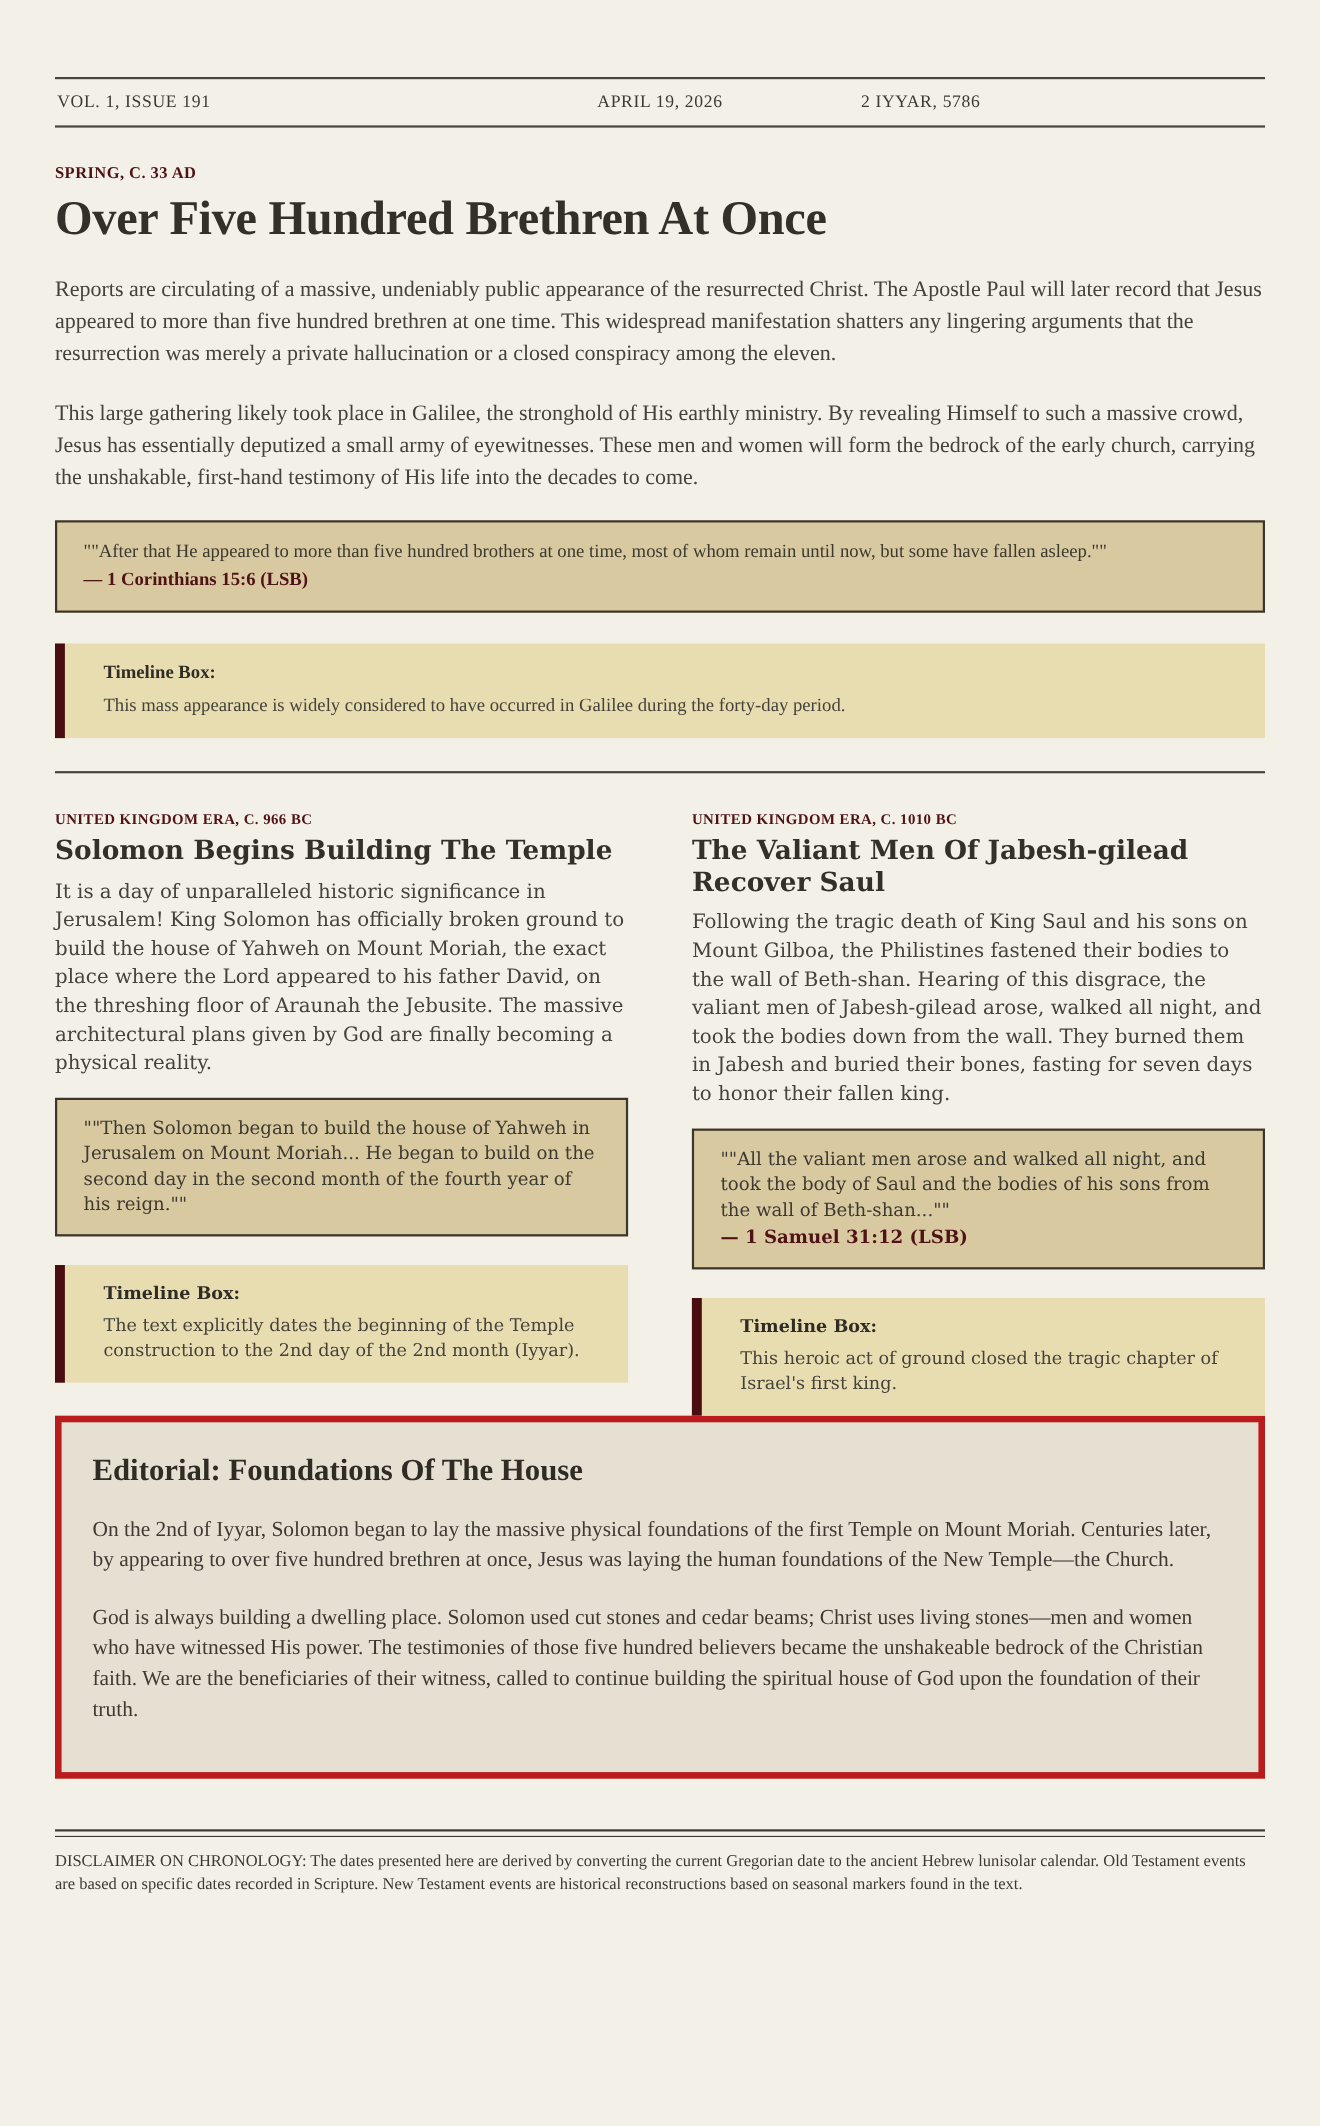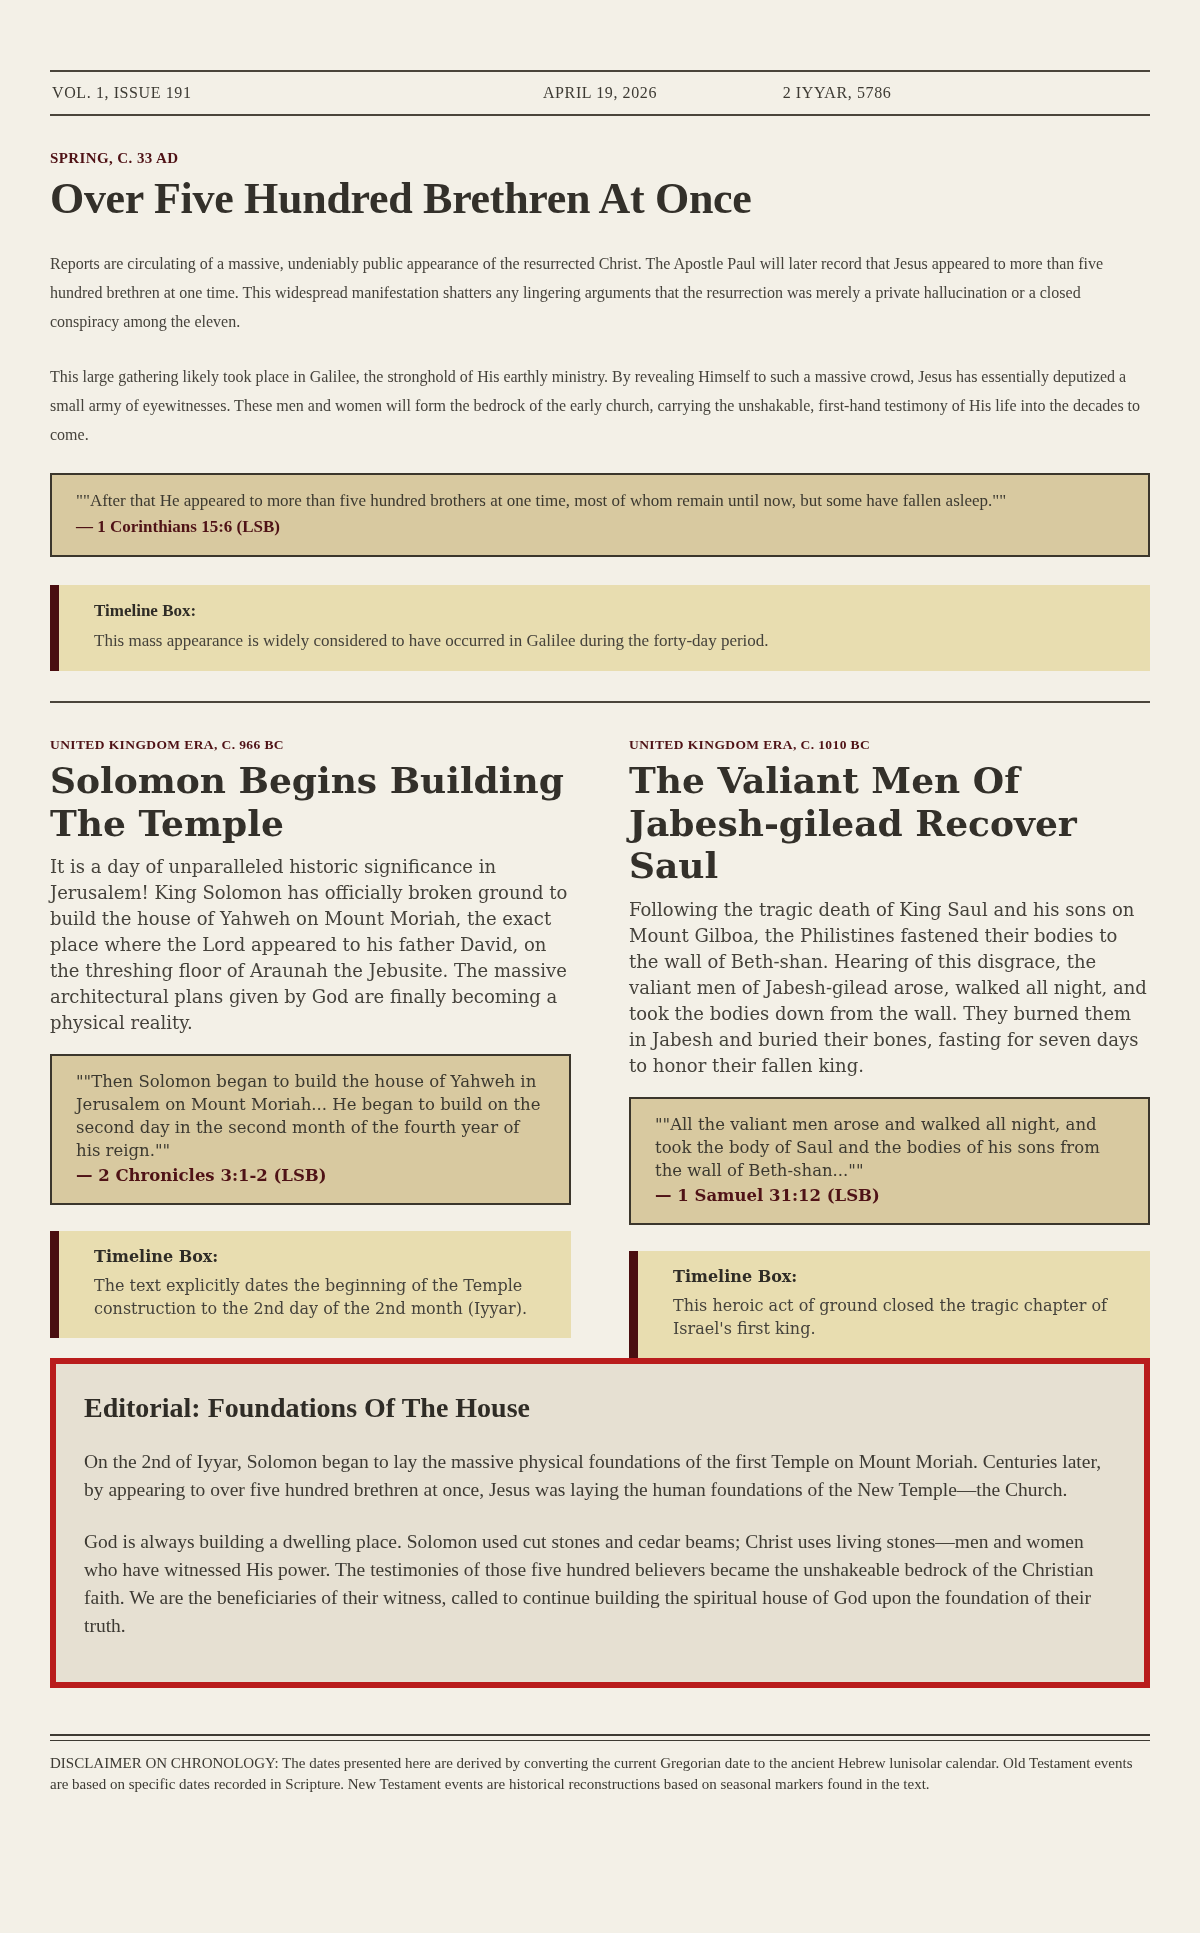--- a/index.html
+++ b/index.html
@@ -90,21 +90,21 @@
   .lead .headline {
     margin: 8px 0 0;
     font-size: 44px;
     line-height: 1.1;
     font-weight: 700;
     color: #33302a;
     letter-spacing: -0.3px;
   }
   .lead p.body-para {
     margin: 26px 0 0;
-    font-size: 16px;
+    font-size: 20px;
     line-height: 29px;
   }
   .lead .quote-box {
     margin-top: 24px;
     font-size: 17px;
     line-height: 24px;
   }
   .lead .timeline-box {
     margin-top: 28px;
     font-size: 17px;
@@ -119,21 +119,21 @@
 
   
   .columns {
     margin-top: 34px;
     display: grid;
     grid-template-columns: 1fr 1fr;
     column-gap: 58px;
   }
   .col-article .headline {
     margin: 6px 0 10px;
-    font-size: 36px;
+    font-size: 24px;
     line-height: 1.18;
     font-weight: 700;
     color: #33302a;
     font-family: "DejaVu Serif", serif;
   }
   .col-article .kicker { font-size: 13.5px; }
   .col-article p.body-para {
     margin: 0;
     font-size: 18px;
     line-height: 26px;
@@ -218,21 +218,20 @@
   <hr class="section-rule">
 
   <section class="columns">
 
     <article class="col-article">
       <div class="kicker">UNITED KINGDOM ERA, C. 966 BC</div>
       <h3 class="headline">Solomon Begins Building The Temple</h3>
       <p class="body-para">It is a day of unparalleled historic significance in Jerusalem! King Solomon has officially broken ground to build the house of Yahweh on Mount Moriah, the exact place where the Lord appeared to his father David, on the threshing floor of Araunah the Jebusite. The massive architectural plans given by God are finally becoming a physical reality.</p>
       <blockquote class="quote-box">
         <p>""Then Solomon began to build the house of Yahweh in Jerusalem on Mount Moriah... He began to build on the second day in the second month of the fourth year of his reign.""</p>
-        <p class="attribution">— 2 Chronicles 3:1-2 (LSB)</p>
       </blockquote>
       <aside class="timeline-box">
         <div class="timeline-title">Timeline Box:</div>
         <div class="timeline-text">The text explicitly dates the beginning of the Temple construction to the 2nd day of the 2nd month (Iyyar).</div>
       </aside>
     </article>
 
     <article class="col-article">
       <div class="kicker">UNITED KINGDOM ERA, C. 1010 BC</div>
       <h3 class="headline">The Valiant Men Of Jabesh-gilead Recover Saul</h3>

